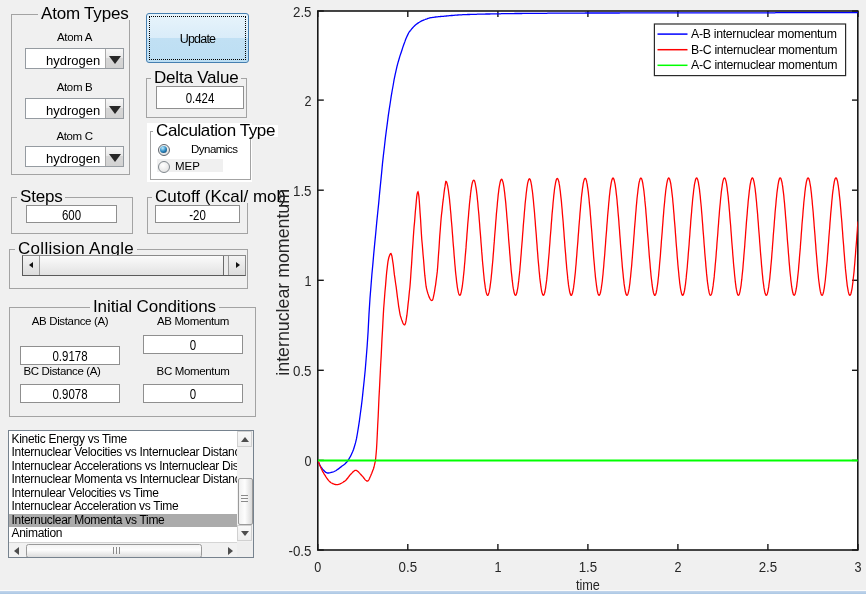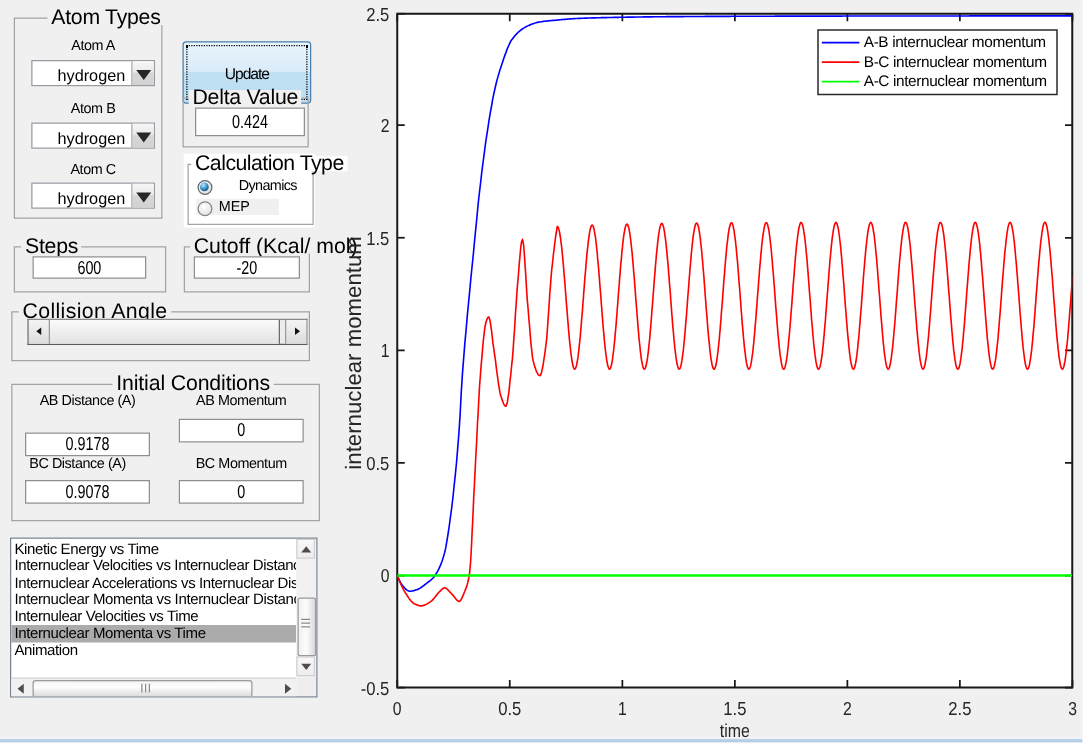--- a/index.html
+++ b/index.html
@@ -29,21 +29,21 @@
       <span class="txt">hydrogen</span>
       <span class="btn"></span>
     </div>
 <div class="lbl" style="left:25px;top:130px;width:99px;text-align:center;">Atom C</div>
 <div class="popup" style="left:25px;top:146px;width:97px;height:19px;">
       <span class="txt">hydrogen</span>
       <span class="btn"></span>
     </div>
 
 <div class="abs" style="left:146px;top:13px;width:101px;height:48px;border:1px solid #467fb0;border-radius:3px;
- background:linear-gradient(#e7f4fb 0%,#daecf9 49%,#c1e0f4 50%,#bcdef3 100%);margin-top:20px;">
+ background:linear-gradient(#e7f4fb 0%,#daecf9 49%,#c1e0f4 50%,#bcdef3 100%);">
  <div style="position:absolute;left:2px;top:2px;right:2px;bottom:2px;border:1px dotted #000;"></div>
  <div style="position:absolute;left:0;right:0;top:18px;text-align:center;font-size:12.5px;letter-spacing:-0.8px;color:#000;">Update</div>
 </div>
 
 <div class="gb" style="left:146px;top:78px;width:99px;height:38px;"></div>
 <div class="gbt" style="left:151px;top:72px;">Delta Value</div>
 <div class="edit" style="left:156px;top:86px;width:86px;height:21px;">
       <span>0.424</span>
     </div>
 
@@ -101,20 +101,21 @@
       <span>0</span>
     </div>
 
 <div class="abs" style="left:8px;top:429.5px;width:244px;height:126.5px;background:#fff;border:1px solid #76828e;overflow:hidden;">
   <div class="abs" style="left:0;top:0;width:228px;height:111px;overflow:hidden;font-size:12px;letter-spacing:-0.3px;line-height:13.55px;color:#000;white-space:nowrap;padding-top:2px;">
     <div style="padding-left:2.5px;">Kinetic Energy vs Time</div>
     <div style="padding-left:2.5px;">Internuclear Velocities vs Internuclear Distance</div>
     <div style="padding-left:2.5px;">Internuclear Accelerations vs Internuclear Distance</div>
     <div style="padding-left:2.5px;">Internuclear Momenta vs Internuclear Distance</div>
     <div style="padding-left:2.5px;">Internulear Velocities vs Time</div>
+    <div style="padding-left:2.5px;">Internuclear Acceleration vs Time</div>
     <div style="padding-left:2.5px;background:#ababab;">Internuclear Momenta vs Time</div>
     <div style="padding-left:2.5px;">Animation</div>
   </div>
 
   <div class="abs" style="right:0;top:0;width:16px;height:111px;background:#f1f1f1;">
     <div class="abs" style="left:0;top:0;width:15px;height:16px;background:linear-gradient(#f8f8f8,#ededed);border:1px solid #d0d0d0;box-sizing:border-box;"></div>
     <div class="abs" style="left:3.5px;top:6px;border:4px solid transparent;border-bottom:5px solid #4d4d4d;border-top:0;"></div>
     <div class="abs" style="left:0.5px;top:47px;width:13px;height:45px;border:1px solid #9a9a9a;border-radius:2px;background:linear-gradient(90deg,#f0f0f0,#fdfdfd 45%,#d9d9d9);"></div>
     <div class="abs" style="left:3.5px;top:64px;width:7px;height:1px;background:#8a8a8a;box-shadow:0 3px 0 #8a8a8a,0 6px 0 #8a8a8a;"></div>
     <div class="abs" style="left:0;top:94px;width:15px;height:16px;background:linear-gradient(#f8f8f8,#ededed);border:1px solid #d0d0d0;box-sizing:border-box;"></div>

